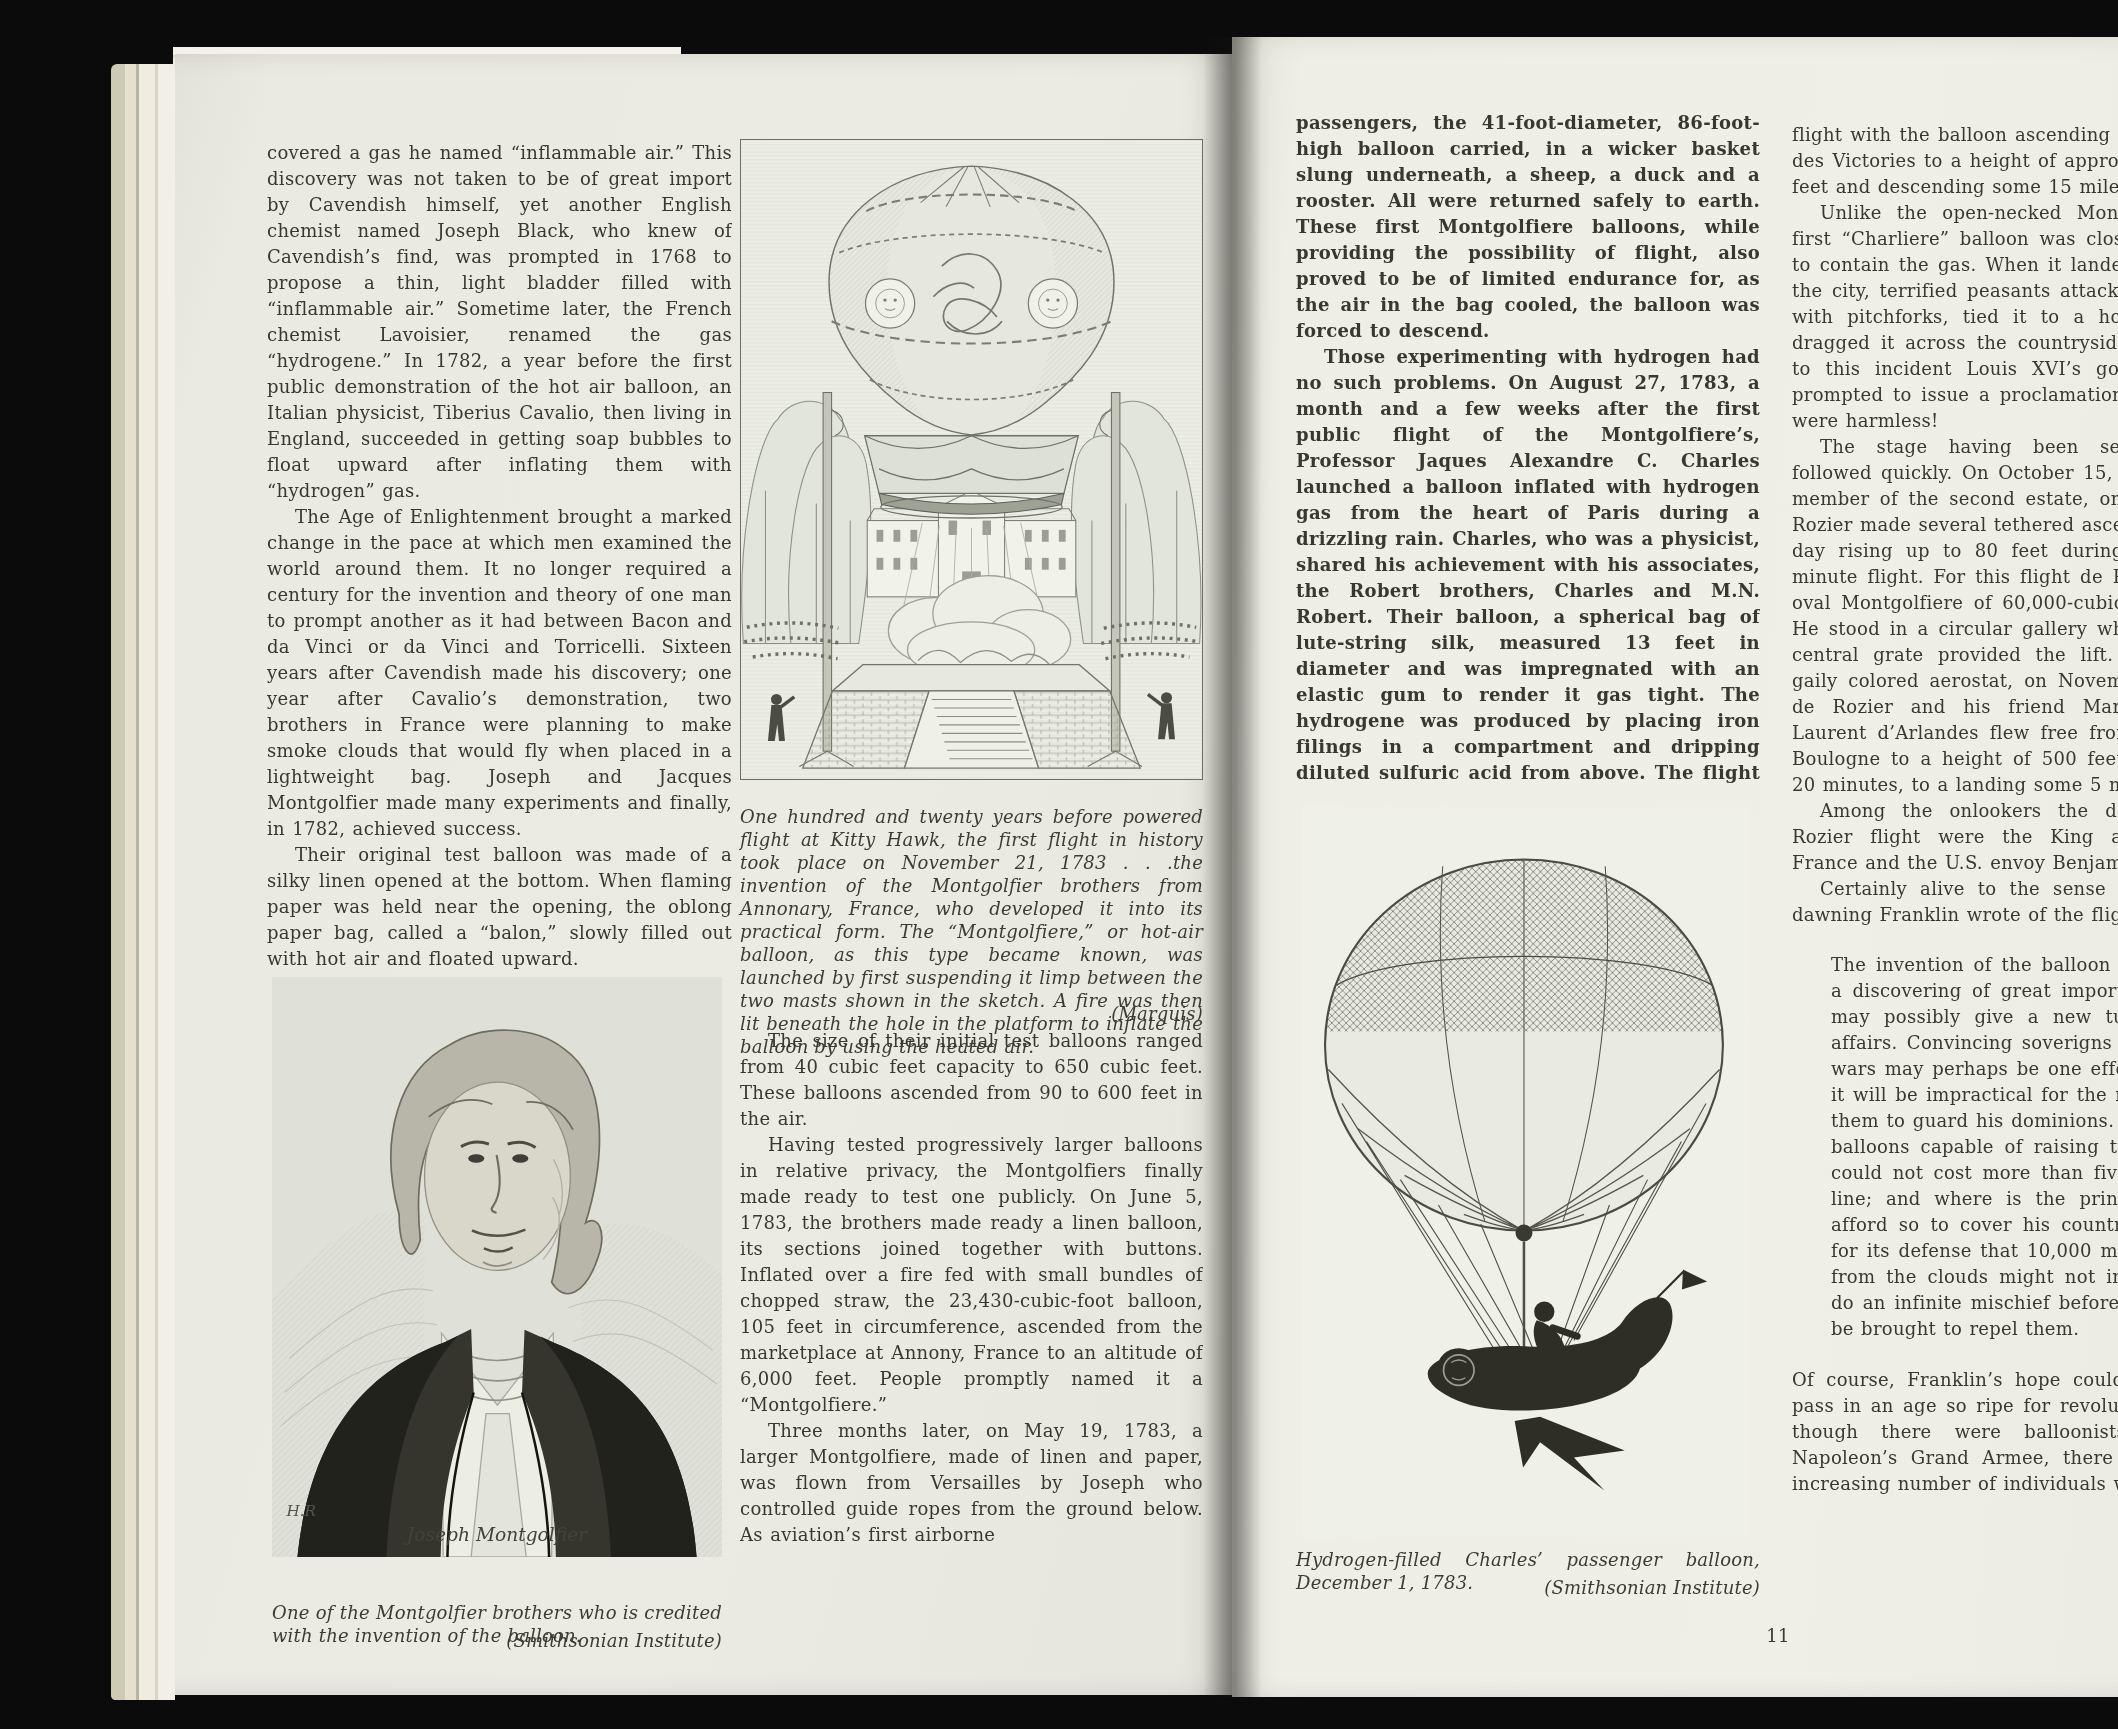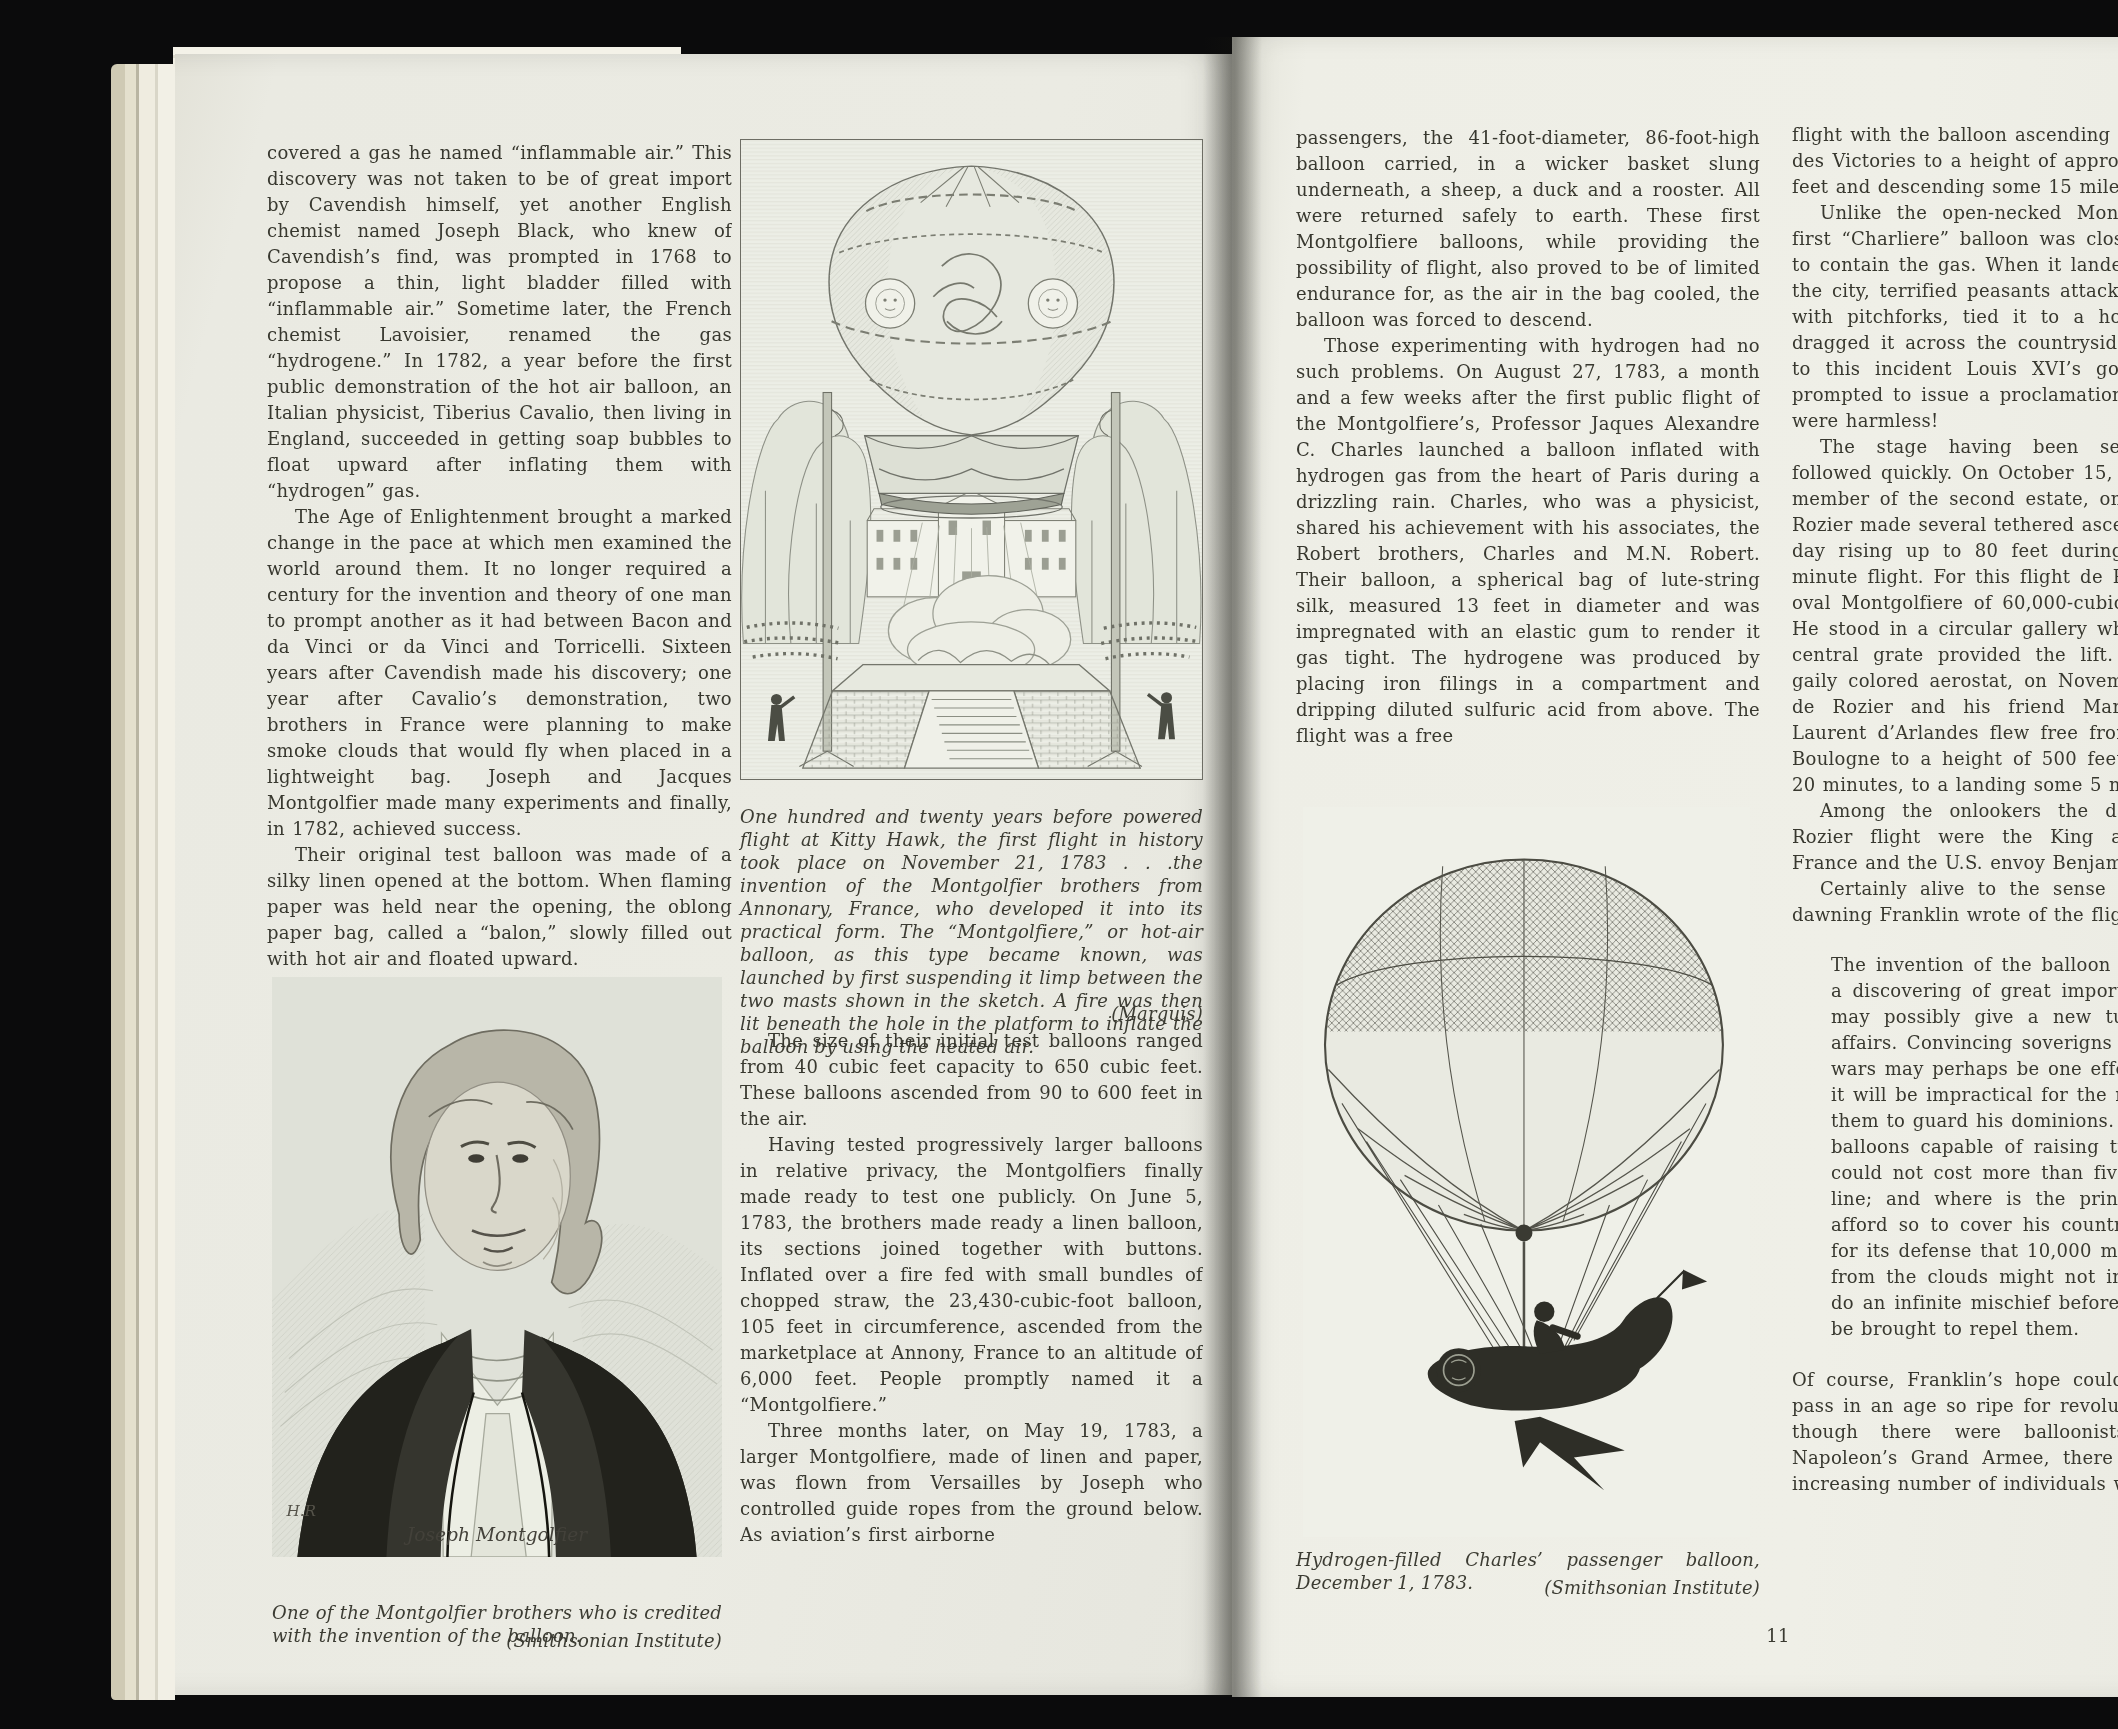--- a/index.html
+++ b/index.html
@@ -247,21 +247,21 @@
 
     <div class="capwrap" style="left:97px;top:1518px;width:450px;height:51px;margin-top:29px;">
       <span>One of the Montgolfier brothers who is credited with the invention of the balloon.</span>
       <span class="credit">(Smithsonian Institute)</span>
     </div>
 
   </div>
 
   <div class="page page-right">
 
-    <div class="col" style="left:64px;top:88px;width:464px;height:678px;">
+    <div class="col" style="left:64px;top:73px;width:464px;height:678px;font-weight:bold;">
       <p>passengers, the 41-foot-diameter, 86-foot-high balloon carried, in a wicker basket slung underneath, a sheep, a duck and a rooster. All were returned safely to earth. These first Montgolfiere balloons, while providing the possibility of flight, also proved to be of limited endurance for, as the air in the bag cooled, the balloon was forced to descend.</p>
       <p class="ind">Those experimenting with hydrogen had no such problems. On August 27, 1783, a month and a few weeks after the first public flight of the Montgolfiere’s, Professor Jaques Alexandre C. Charles launched a balloon inflated with hydrogen gas from the heart of Paris during a drizzling rain. Charles, who was a physicist, shared his achievement with his associates, the Robert brothers, Charles and M.N. Robert. Their balloon, a spherical bag of lute-string silk, measured 13 feet in diameter and was impregnated with an elastic gum to render it gas tight. The hydrogene was produced by placing iron filings in a compartment and dripping diluted sulfuric acid from above. The flight was a free</p>
     </div>
 
     <div class="fig" style="left:71px;top:770px;width:447px;height:730px;">
       <svg viewBox="0 0 1056 1724" preserveAspectRatio="none">
         <defs>
           <pattern id="net" width="17" height="17" patternUnits="userSpaceOnUse">
             <path d="M0,17 L17,0 M0,0 L17,17" stroke="#56564e" stroke-width="1.6"></path>
           </pattern>

